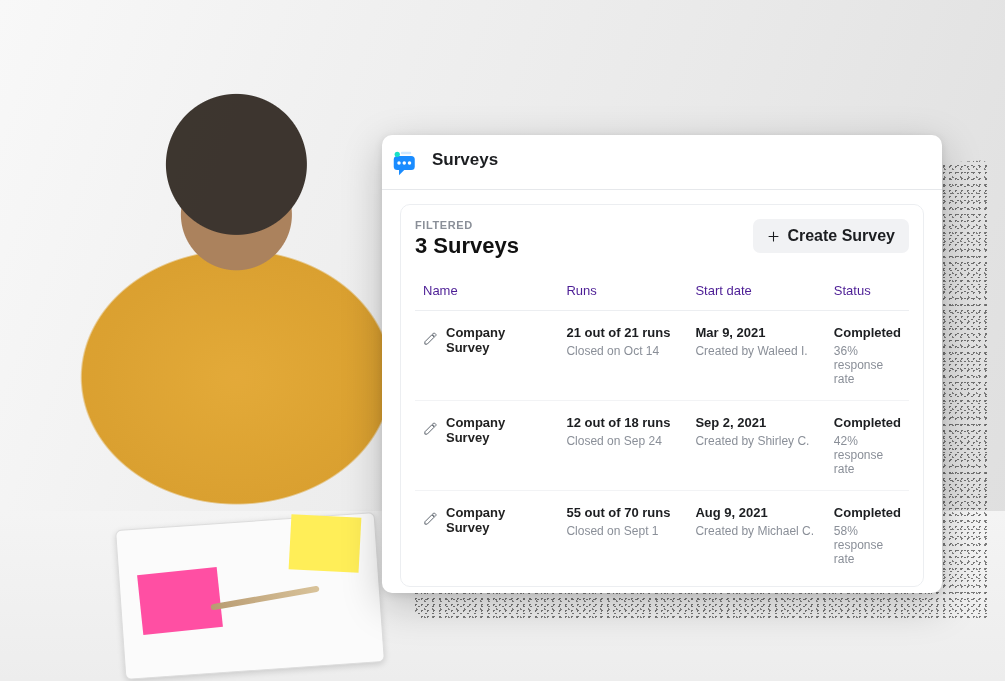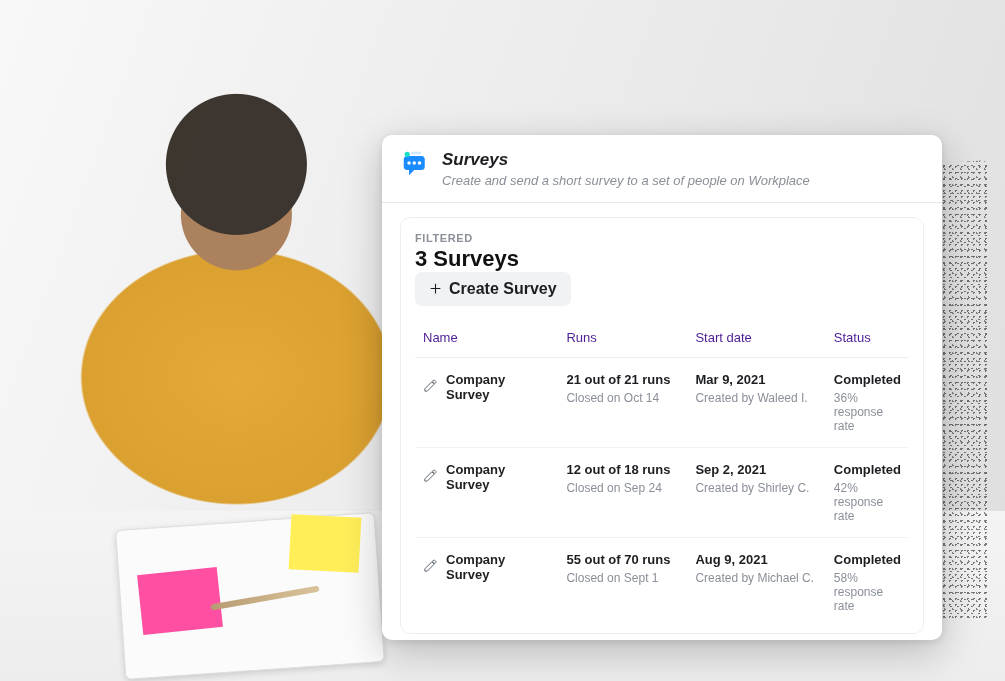--- a/index.html
+++ b/index.html
@@ -72,23 +72,22 @@
     width: 560px;
     background: #ffffff;
     border-radius: 10px;
     box-shadow: 0 12px 40px rgba(0,0,0,0.22), 0 2px 8px rgba(0,0,0,0.10);
     overflow: hidden;
     font-size: 14px;
     color: #1c1e21;
   }
   .card-header {
     display: flex; align-items: flex-start; gap: 12px;
-    padding: 14px 18px 12px 20px;
+    padding: 14px 18px 12px 10px;
     border-bottom: 1px solid #e6e8eb;
-    font-style: italic;
   }
   .app-icon {
     flex: 0 0 28px; width: 28px; height: 28px;
     display: flex; align-items: center; justify-content: center;
   }
   .card-title {
     font-size: 17px; font-weight: 700; color: #1c1e21;
     line-height: 1.25;
   }
   .card-sub {
@@ -97,21 +96,21 @@
 
   .body-section {
     padding: 14px 18px 6px 18px;
   }
   .body-box {
     border: 1px solid #eceef1;
     border-radius: 10px;
     padding: 14px 14px 6px 14px;
   }
   .filter-row {
-    display: flex; align-items: flex-start; justify-content: space-between; flex-direction: column;
+    display: flex; align-items: flex-start; justify-content: space-between;
   }
   .filtered-label {
     font-size: 11px; letter-spacing: 0.6px; color: #8a8f98; font-weight: 600;
   }
   .count-title {
     font-size: 22px; font-weight: 800; color: #111; margin-top: 2px;
   }
   .create-btn {
     background: #f1f2f4; border: none; border-radius: 7px;
     padding: 8px 14px; font-size: 16px; font-weight: 600; color: #1c1e21;
@@ -172,21 +171,20 @@
           <path d="M8 24 L8 30 L14 24 Z" fill="#1a8cff"></path>
           <circle cx="6" cy="6" r="3" fill="#18e0c6"></circle>
           <rect x="10" y="3" width="12" height="3" rx="1.5" fill="#cfe8ff"></rect>
           <circle cx="8" cy="16" r="2" fill="#ffffff"></circle>
           <circle cx="14" cy="16" r="2" fill="#ffffff"></circle>
           <circle cx="20" cy="16" r="2" fill="#ffffff"></circle>
         </svg>
       </div>
       <div>
         <div class="card-title">Surveys</div>
-        <div class="card-sub">Create and send a short survey to a set of people on Workplace</div>
       </div>
     </div>
 
     <div class="body-section">
       <div class="body-box">
         <div class="filter-row">
           <div>
             <div class="filtered-label">FILTERED</div>
             <div class="count-title">3 Surveys</div>
           </div>

